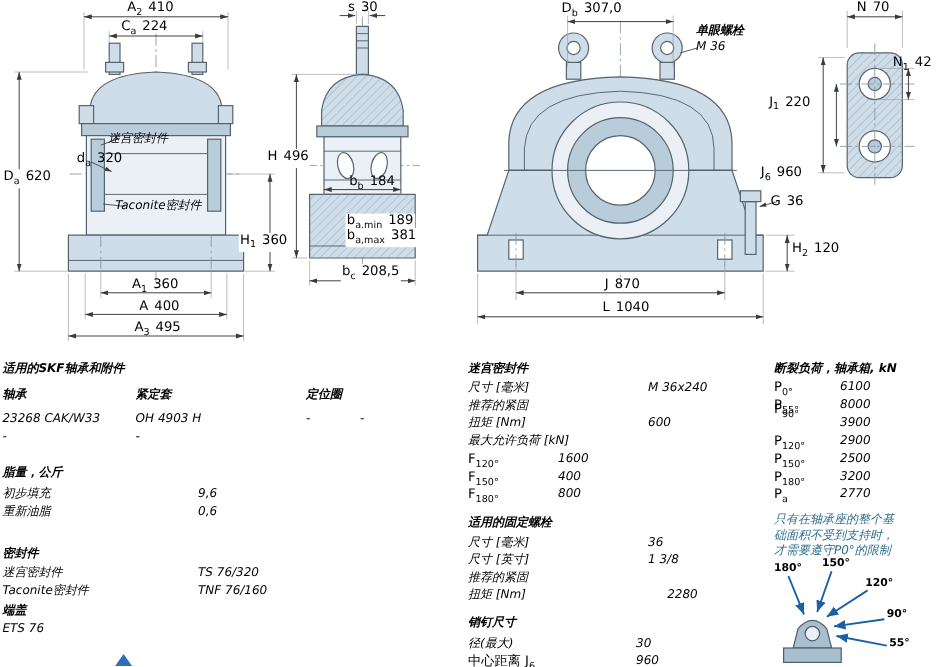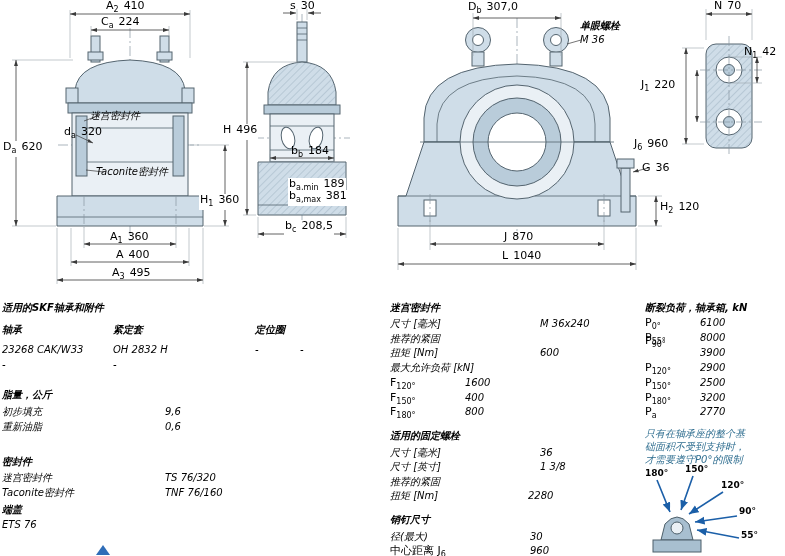--- a/index.html
+++ b/index.html
@@ -229,21 +229,21 @@
   <span class="dim" style="left:504px;top:231px"><span>J</span><sub></sub><span class="v">870</span></span>
   <span class="dim" style="left:116px;top:249px"><span>A</span><sub></sub><span class="v">400</span></span>
   <span class="dim" style="left:502px;top:250px"><span>L</span><sub></sub><span class="v">1040</span></span>
   <span class="dim" style="left:112px;top:267px"><span>A</span><sub>3</sub><span class="v">495</span></span>
 
   <span class="t b" style="left:2px;top:302px">适用的SKF轴承和附件</span>
   <span class="t b" style="left:2px;top:324px">轴承</span>
   <span class="t b" style="left:113px;top:324px">紧定套</span>
   <span class="t b" style="left:255px;top:324px">定位圈</span>
   <span class="t" style="left:2px;top:344px">23268 CAK/W33</span>
-  <span class="t" style="left:113px;top:344px">OH 2832 H</span>
+  <span class="t" style="left:113px;top:344px">OH 4903 H</span>
   <span class="t" style="left:255px;top:344px">-</span>
   <span class="t" style="left:300px;top:344px">-</span>
   <span class="t" style="left:2px;top:359px">-</span>
   <span class="t" style="left:113px;top:359px">-</span>
 
   <span class="t b" style="left:2px;top:389px">脂量，公斤</span>
   <span class="t" style="left:2px;top:406px">初步填充</span>
   <span class="t" style="left:165px;top:406px">9,6</span>
   <span class="t" style="left:2px;top:421px">重新油脂</span>
   <span class="t" style="left:165px;top:421px">0,6</span>
@@ -270,21 +270,21 @@
   <span class="dim" style="left:390px;top:406px"><span>F</span><sub>180°</sub></span>
   <span class="t" style="left:465px;top:406px">800</span>
 
   <span class="t b" style="left:390px;top:430px">适用的固定螺栓</span>
   <span class="t" style="left:390px;top:447px">尺寸 [毫米]</span>
   <span class="t" style="left:540px;top:447px">36</span>
   <span class="t" style="left:390px;top:461px">尺寸 [英寸]</span>
   <span class="t" style="left:540px;top:461px">1 3/8</span>
   <span class="t" style="left:390px;top:476px">推荐的紧固</span>
   <span class="t" style="left:390px;top:490px">扭矩 [Nm]</span>
-  <span class="t" style="left:528px;top:490px">2280</span>
+  <span class="t" style="left:556px;top:490px">2280</span>
 
   <span class="t b" style="left:390px;top:514px">销钉尺寸</span>
   <span class="t" style="left:390px;top:531px">径(最大)</span>
   <span class="t" style="left:530px;top:531px">30</span>
   <span class="dim" style="left:390px;top:545px"><span>中心距离 J</span><sub>6</sub></span>
   <span class="t" style="left:530px;top:545px">960</span>
 
   <span class="t b" style="left:645px;top:302px">断裂负荷，轴承箱, kN</span>
   <span class="dim" style="left:645px;top:317px"><span>P</span><sub>0°</sub></span>
   <span class="t" style="left:700px;top:317px">6100</span>

